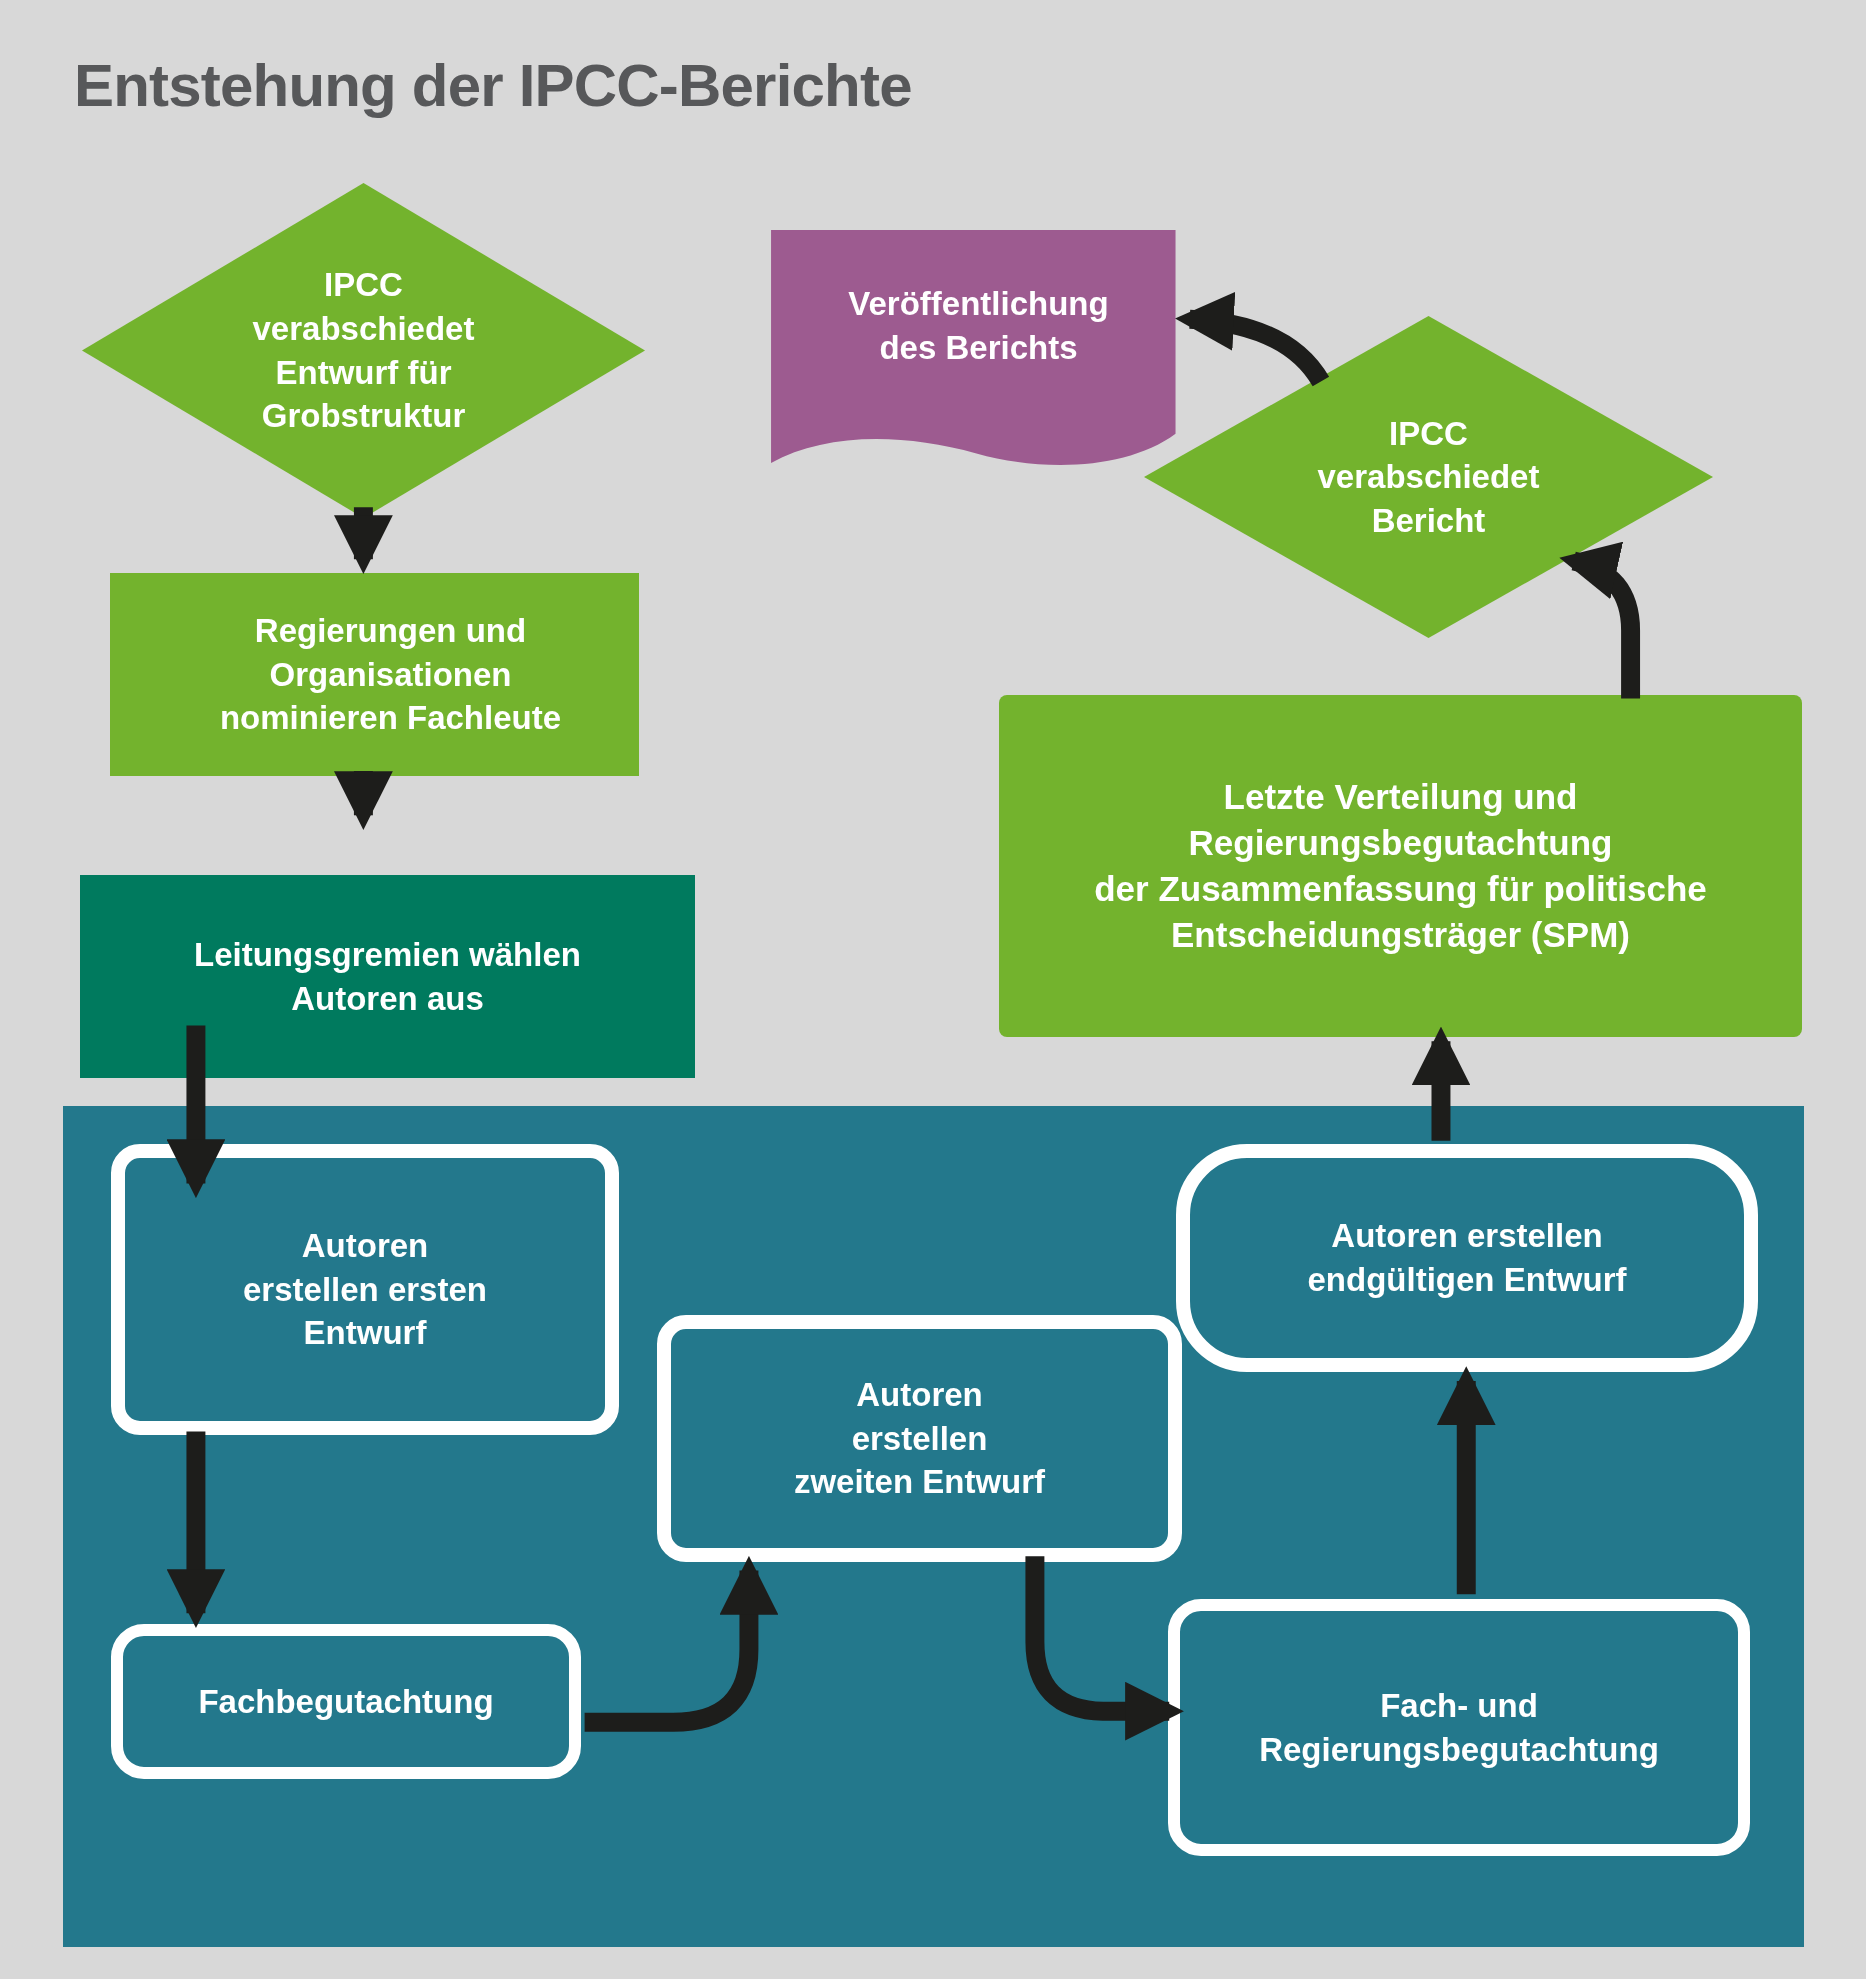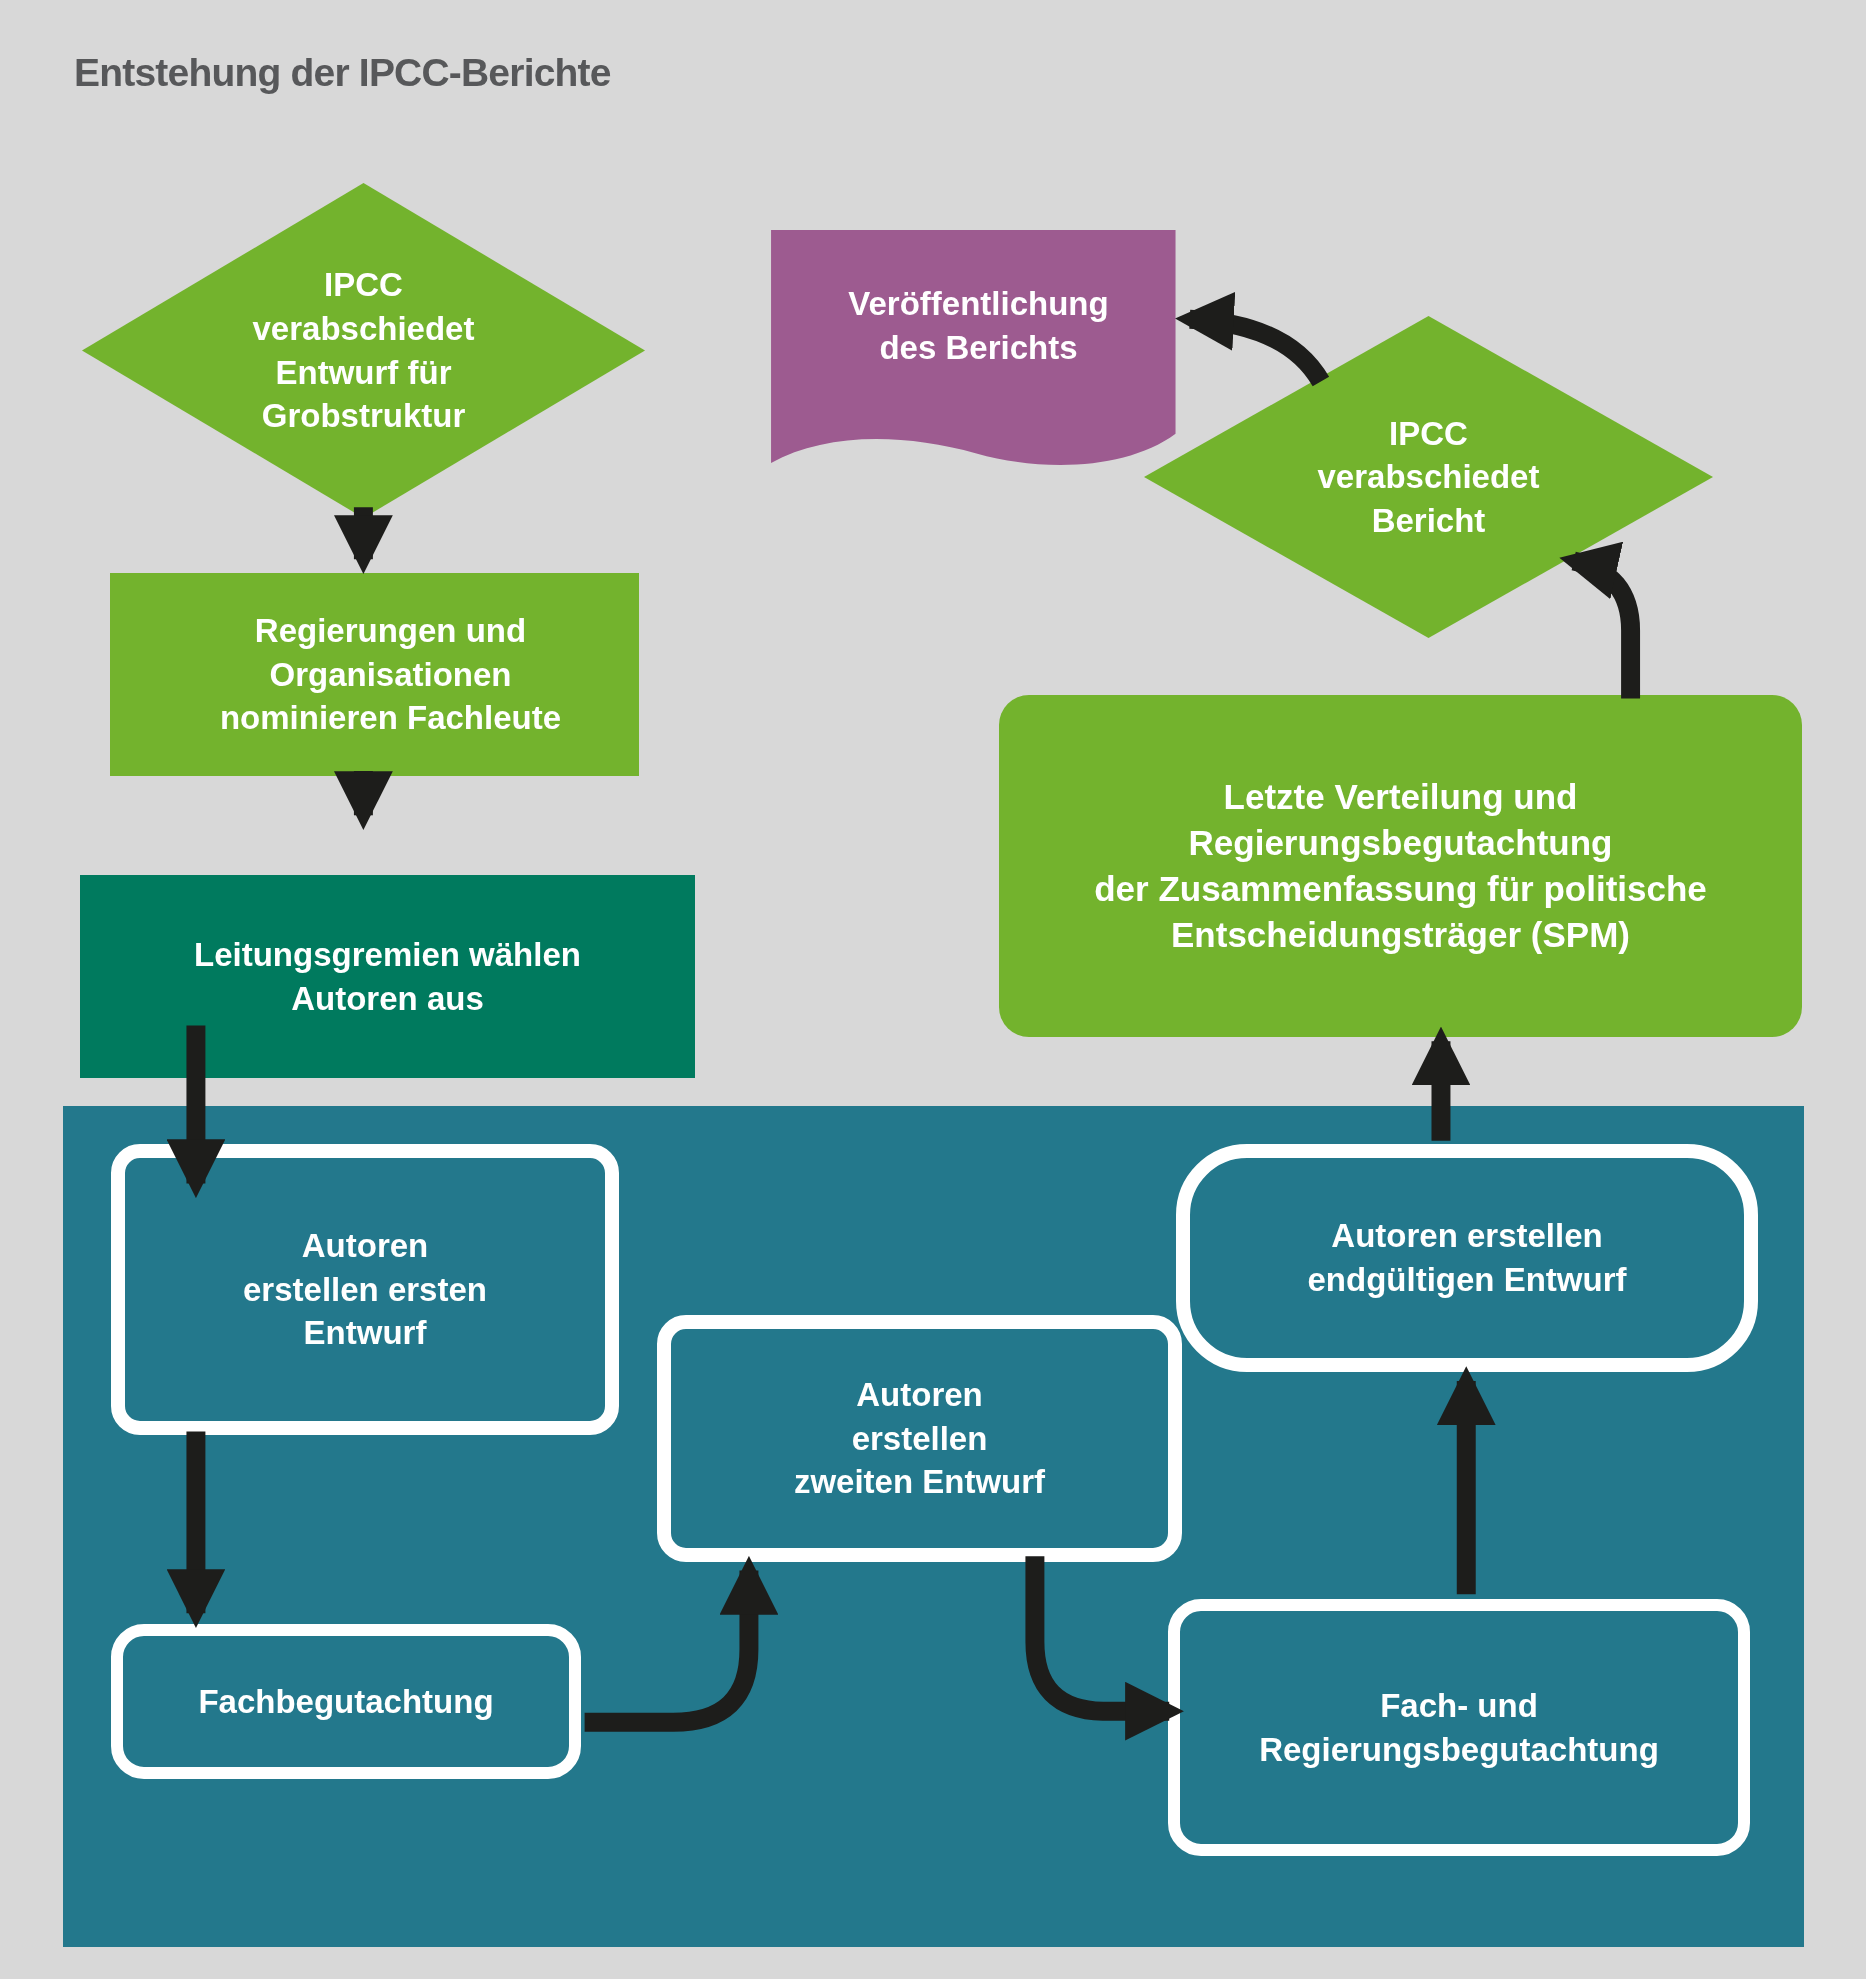--- a/index.html
+++ b/index.html
@@ -8,36 +8,36 @@
     --dark-green:#007a5e;
     --teal:#23788c;
     --purple:#9d5b90;
     --arrow:#1d1d1b;
     --title-text:#57585a;
     --node-text:#ffffff;
   }
   *{margin:0;padding:0;box-sizing:border-box;}
   body{background:var(--background);font-family:"Liberation Sans",sans-serif;}
   .canvas{position:relative;width:1866px;height:1979px;background:var(--background);overflow:hidden;}
-  .title{position:absolute;left:74px;top:51px;font-size:39px;font-weight:bold;color:var(--title-text);letter-spacing:-0.8px;}
+  .title{position:absolute;left:74px;top:51px;font-size:60px;font-weight:bold;color:var(--title-text);letter-spacing:-0.8px;}
   .layer{position:absolute;left:0;top:0;}
   .teal-area{position:absolute;left:63px;top:1106px;width:1741px;height:841px;background:var(--teal);}
   .node{
     position:absolute;display:flex;align-items:center;justify-content:center;
     text-align:center;color:var(--node-text);font-weight:bold;
     font-size:33px;line-height:1.32;white-space:pre-line;padding:8px 16px;
   }
   .diamond{clip-path:polygon(50% 0,100% 50%,50% 100%,0 50%);background:var(--green);}
   .rect-green{background:var(--green);}
   .rect-darkgreen{background:var(--dark-green);}
   .round{background:var(--teal);border:14.2px solid #fff;}
   .round-xl{border-radius:29px;}
   .round-lg{border-radius:71px;}
   .round-sm{border-radius:33px;border-width:12.6px;}
-  .big-green{background:var(--green);border-radius:30px;font-size:35px;}
+  .big-green{background:var(--green);border-radius:8px;font-size:35px;}
   .purple-label{background:transparent;}
   .purple-shape{fill:var(--purple);}
   .arrows{pointer-events:none;}
   .arrow-path{fill:none;stroke:var(--arrow);stroke-width:24px;stroke-linejoin:round;}
   .arrowhead{fill:var(--arrow);}
 </style>
 </head>
 <body>
 
 <div class="canvas">

